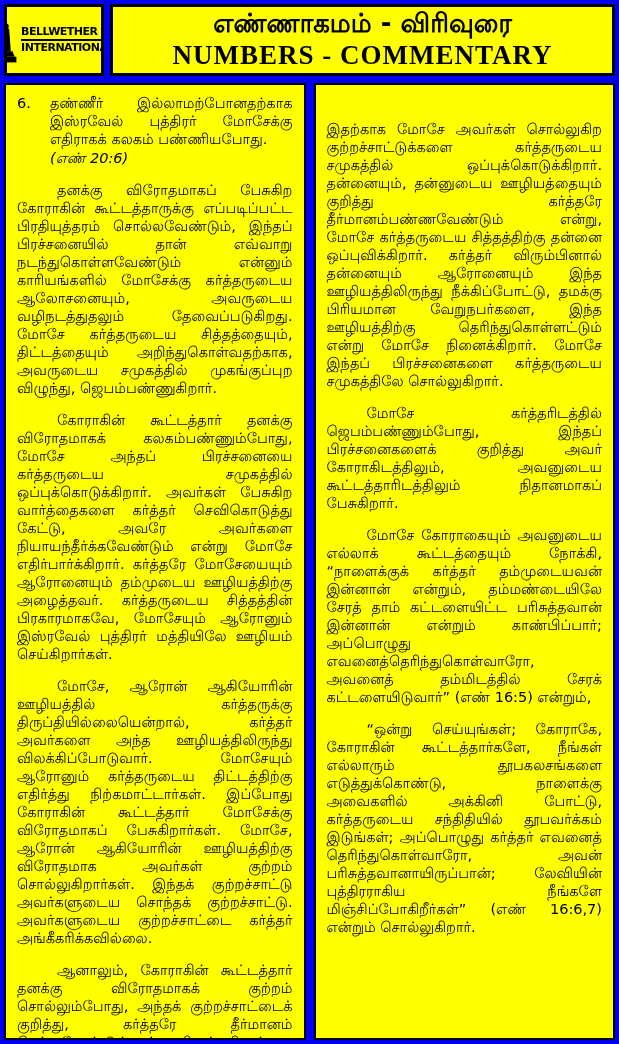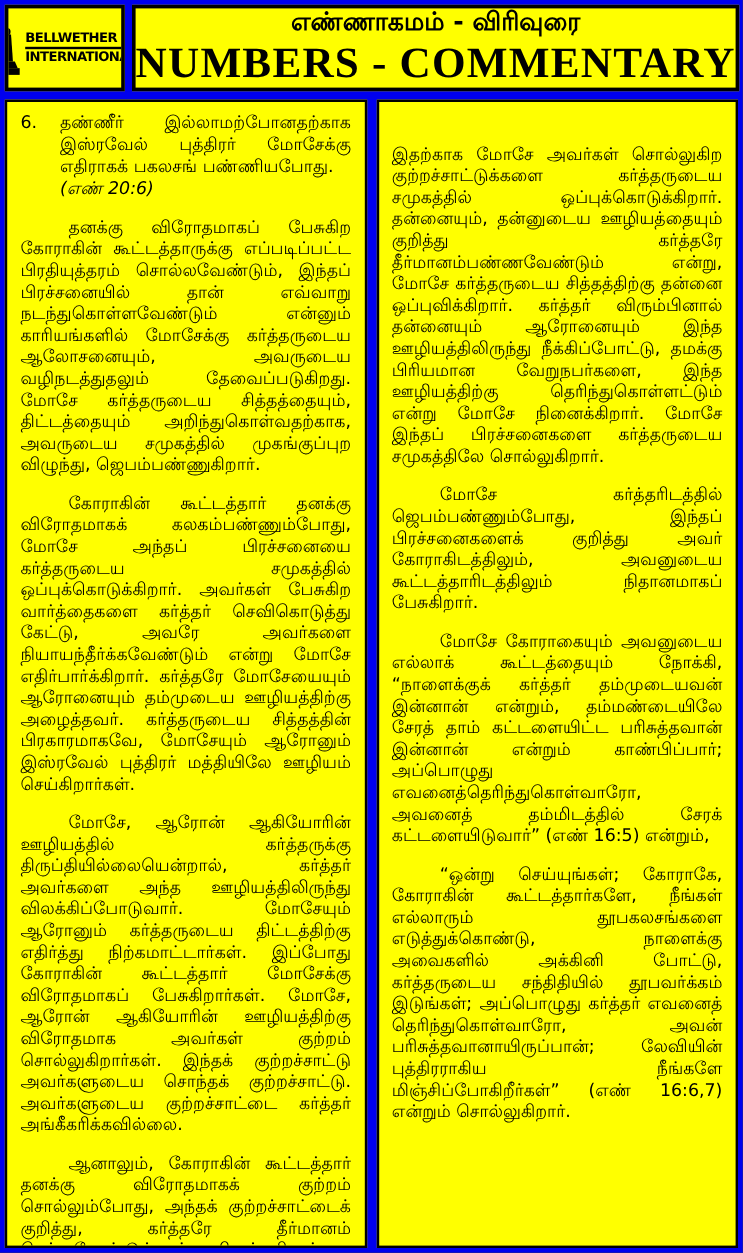--- a/index.html
+++ b/index.html
@@ -17,23 +17,23 @@
     overflow:hidden;
   }
   .logo-lines{display:flex;flex-direction:column;}
   .logo-l1{font-size:11px;font-weight:bold;line-height:1.25;border-bottom:2px solid #000;
     letter-spacing:-0.5px;white-space:nowrap;}
   .logo-l2{font-size:11px;font-weight:bold;line-height:1.3;letter-spacing:-0.5px;white-space:nowrap;}
   .title-box{
     flex:1;background:#FFFF00;border:3px solid #000;box-sizing:border-box;
     display:flex;flex-direction:column;align-items:center;justify-content:center;
   }
-  .title-tamil{font-size:21px;font-weight:bold;line-height:1.1;}
+  .title-tamil{font-size:26px;font-weight:bold;line-height:1.1;}
   .title-english{
-    font-family:"Liberation Serif",serif;font-size:36px;font-weight:bold;
+    font-family:"Liberation Serif",serif;font-size:27px;font-weight:bold;
     letter-spacing:1px;line-height:1.1;margin-top:3px;white-space:nowrap;
   }
   
   .body{display:flex;gap:8px;flex:1;min-height:0;}
   .col{
     flex:1;background:#FFFF00;border:2px solid #000;box-sizing:border-box;
     padding:9px 11px;font-size:14.5px;line-height:18px;overflow:hidden;
   }
   .col p{margin:2px 0 14px 0;text-align:justify;text-indent:40px;}
   .item{position:relative;padding-left:33px;margin-bottom:14px;}
@@ -74,21 +74,21 @@
       <div class="title-english">NUMBERS - COMMENTARY</div>
     </div>
 
   </div>
 
   <div class="body">
 
     <div class="col">
       <div class="item">
         <span class="item-num">6.</span>
-        <div class="item-body">தண்ணீர் இல்லாமற்போனதற்காக இஸ்ரவேல் புத்திரர் மோசேக்கு எதிராகக் பகலசங் பண்ணியபோது.</div>
+        <div class="item-body">தண்ணீர் இல்லாமற்போனதற்காக இஸ்ரவேல் புத்திரர் மோசேக்கு எதிராகக் கலகம் பண்ணியபோது.</div>
         <div class="item-ref">(எண் 20:6)</div>
       </div>
       <p>தனக்கு விரோதமாகப் பேசுகிற கோராகின் கூட்டத்தாருக்கு எப்படிப்பட்ட பிரதியுத்தரம் சொல்லவேண்டும், இந்தப் பிரச்சனையில் தான் எவ்வாறு நடந்துகொள்ளவேண்டும் என்னும் காரியங்களில் மோசேக்கு கர்த்தருடைய ஆலோசனையும், அவருடைய வழிநடத்துதலும் தேவைப்படுகிறது. மோசே கர்த்தருடைய சித்தத்தையும், திட்டத்தையும் அறிந்துகொள்வதற்காக, அவருடைய சமுகத்தில் முகங்குப்புற விழுந்து, ஜெபம்பண்ணுகிறார்.</p>
       <p>கோராகின் கூட்டத்தார் தனக்கு விரோதமாகக் கலகம்பண்ணும்போது, மோசே அந்தப் பிரச்சனையை கர்த்தருடைய சமுகத்தில் ஒப்புக்கொடுக்கிறார். அவர்கள் பேசுகிற வார்த்தைகளை கர்த்தர் செவிகொடுத்து கேட்டு, அவரே அவர்களை நியாயந்தீர்க்கவேண்டும் என்று மோசே எதிர்பார்க்கிறார். கர்த்தரே மோசேயையும் ஆரோனையும் தம்முடைய ஊழியத்திற்கு அழைத்தவர். கர்த்தருடைய சித்தத்தின் பிரகாரமாகவே, மோசேயும் ஆரோனும் இஸ்ரவேல் புத்திரர் மத்தியிலே ஊழியம் செய்கிறார்கள்.</p>
       <p>மோசே, ஆரோன் ஆகியோரின் ஊழியத்தில் கர்த்தருக்கு திருப்தியில்லையென்றால், கர்த்தர் அவர்களை அந்த ஊழியத்திலிருந்து விலக்கிப்போடுவார். மோசேயும் ஆரோனும் கர்த்தருடைய திட்டத்திற்கு எதிர்த்து நிற்கமாட்டார்கள். இப்போது கோராகின் கூட்டத்தார் மோசேக்கு விரோதமாகப் பேசுகிறார்கள். மோசே, ஆரோன் ஆகியோரின் ஊழியத்திற்கு விரோதமாக அவர்கள் குற்றம் சொல்லுகிறார்கள். இந்தக் குற்றச்சாட்டு அவர்களுடைய சொந்தக் குற்றச்சாட்டு. அவர்களுடைய குற்றச்சாட்டை கர்த்தர் அங்கீகரிக்கவில்லை.</p>
       <p>ஆனாலும், கோராகின் கூட்டத்தார் தனக்கு விரோதமாகக் குற்றம் சொல்லும்போது, அந்தக் குற்றச்சாட்டைக் குறித்து, கர்த்தரே தீர்மானம் செய்யவேண்டும் என்று விரும்புகிறார்.</p>
     </div>
 
     <div class="col">
       <p class="first-right">

